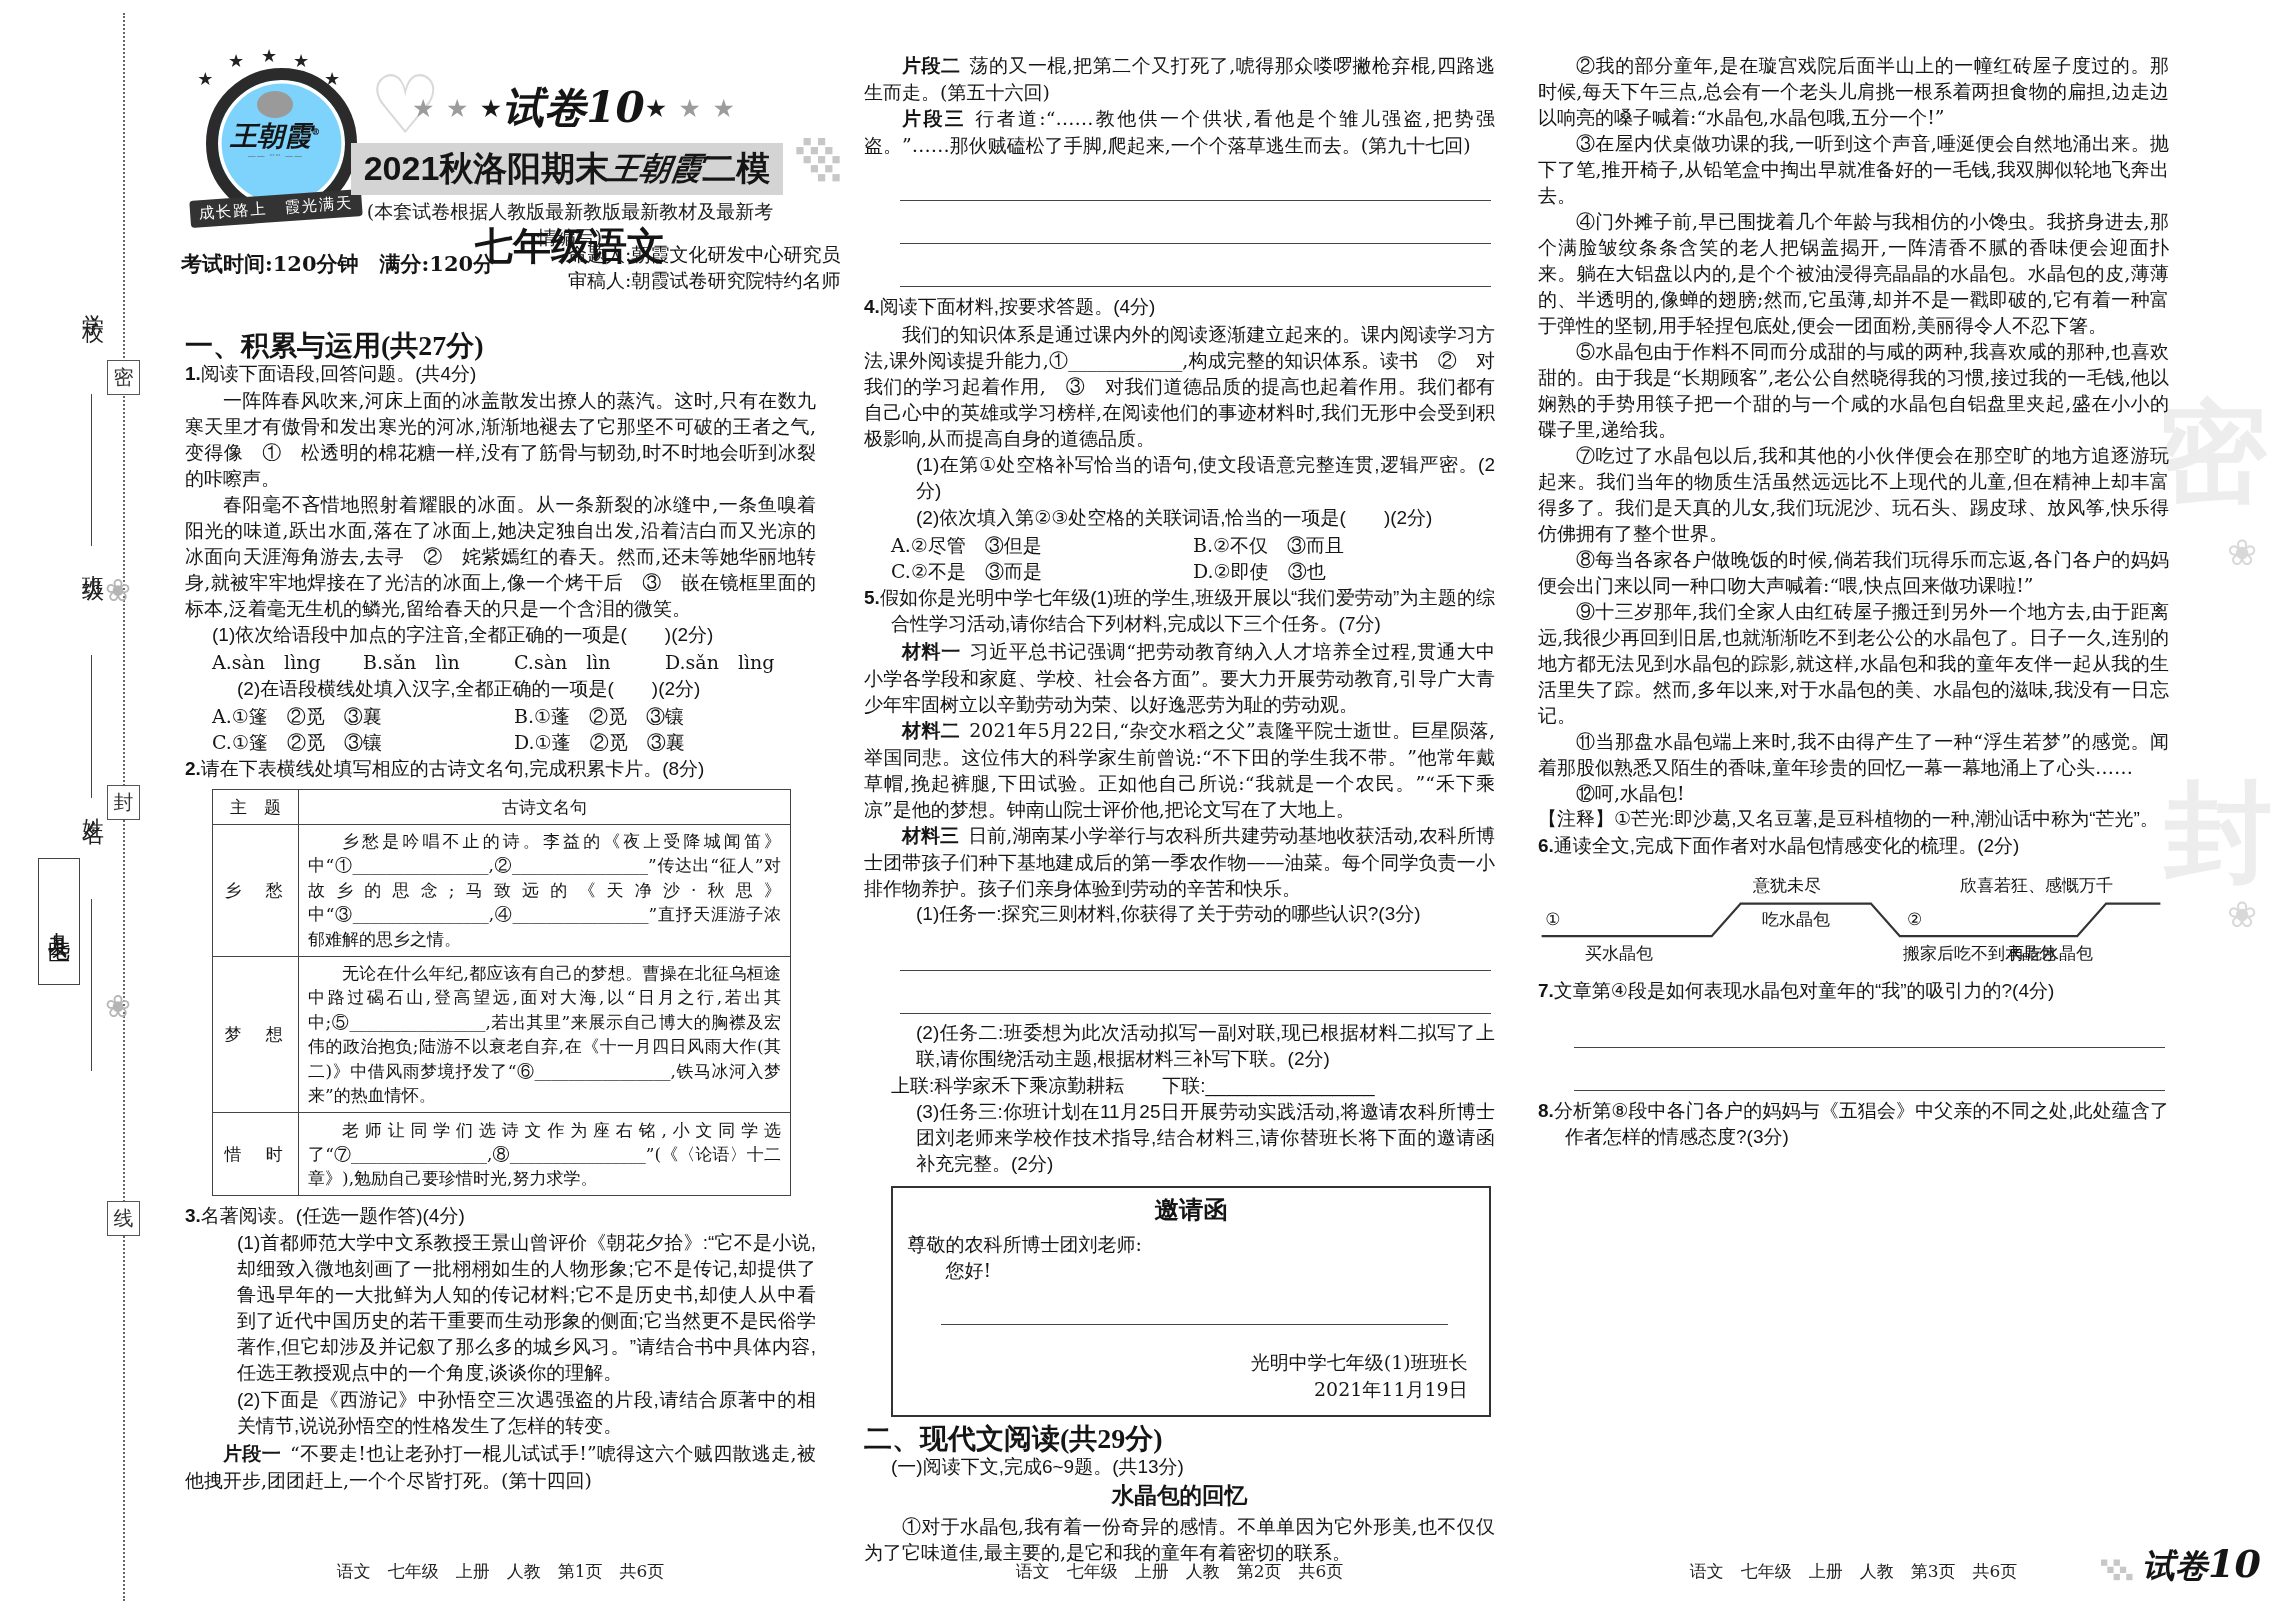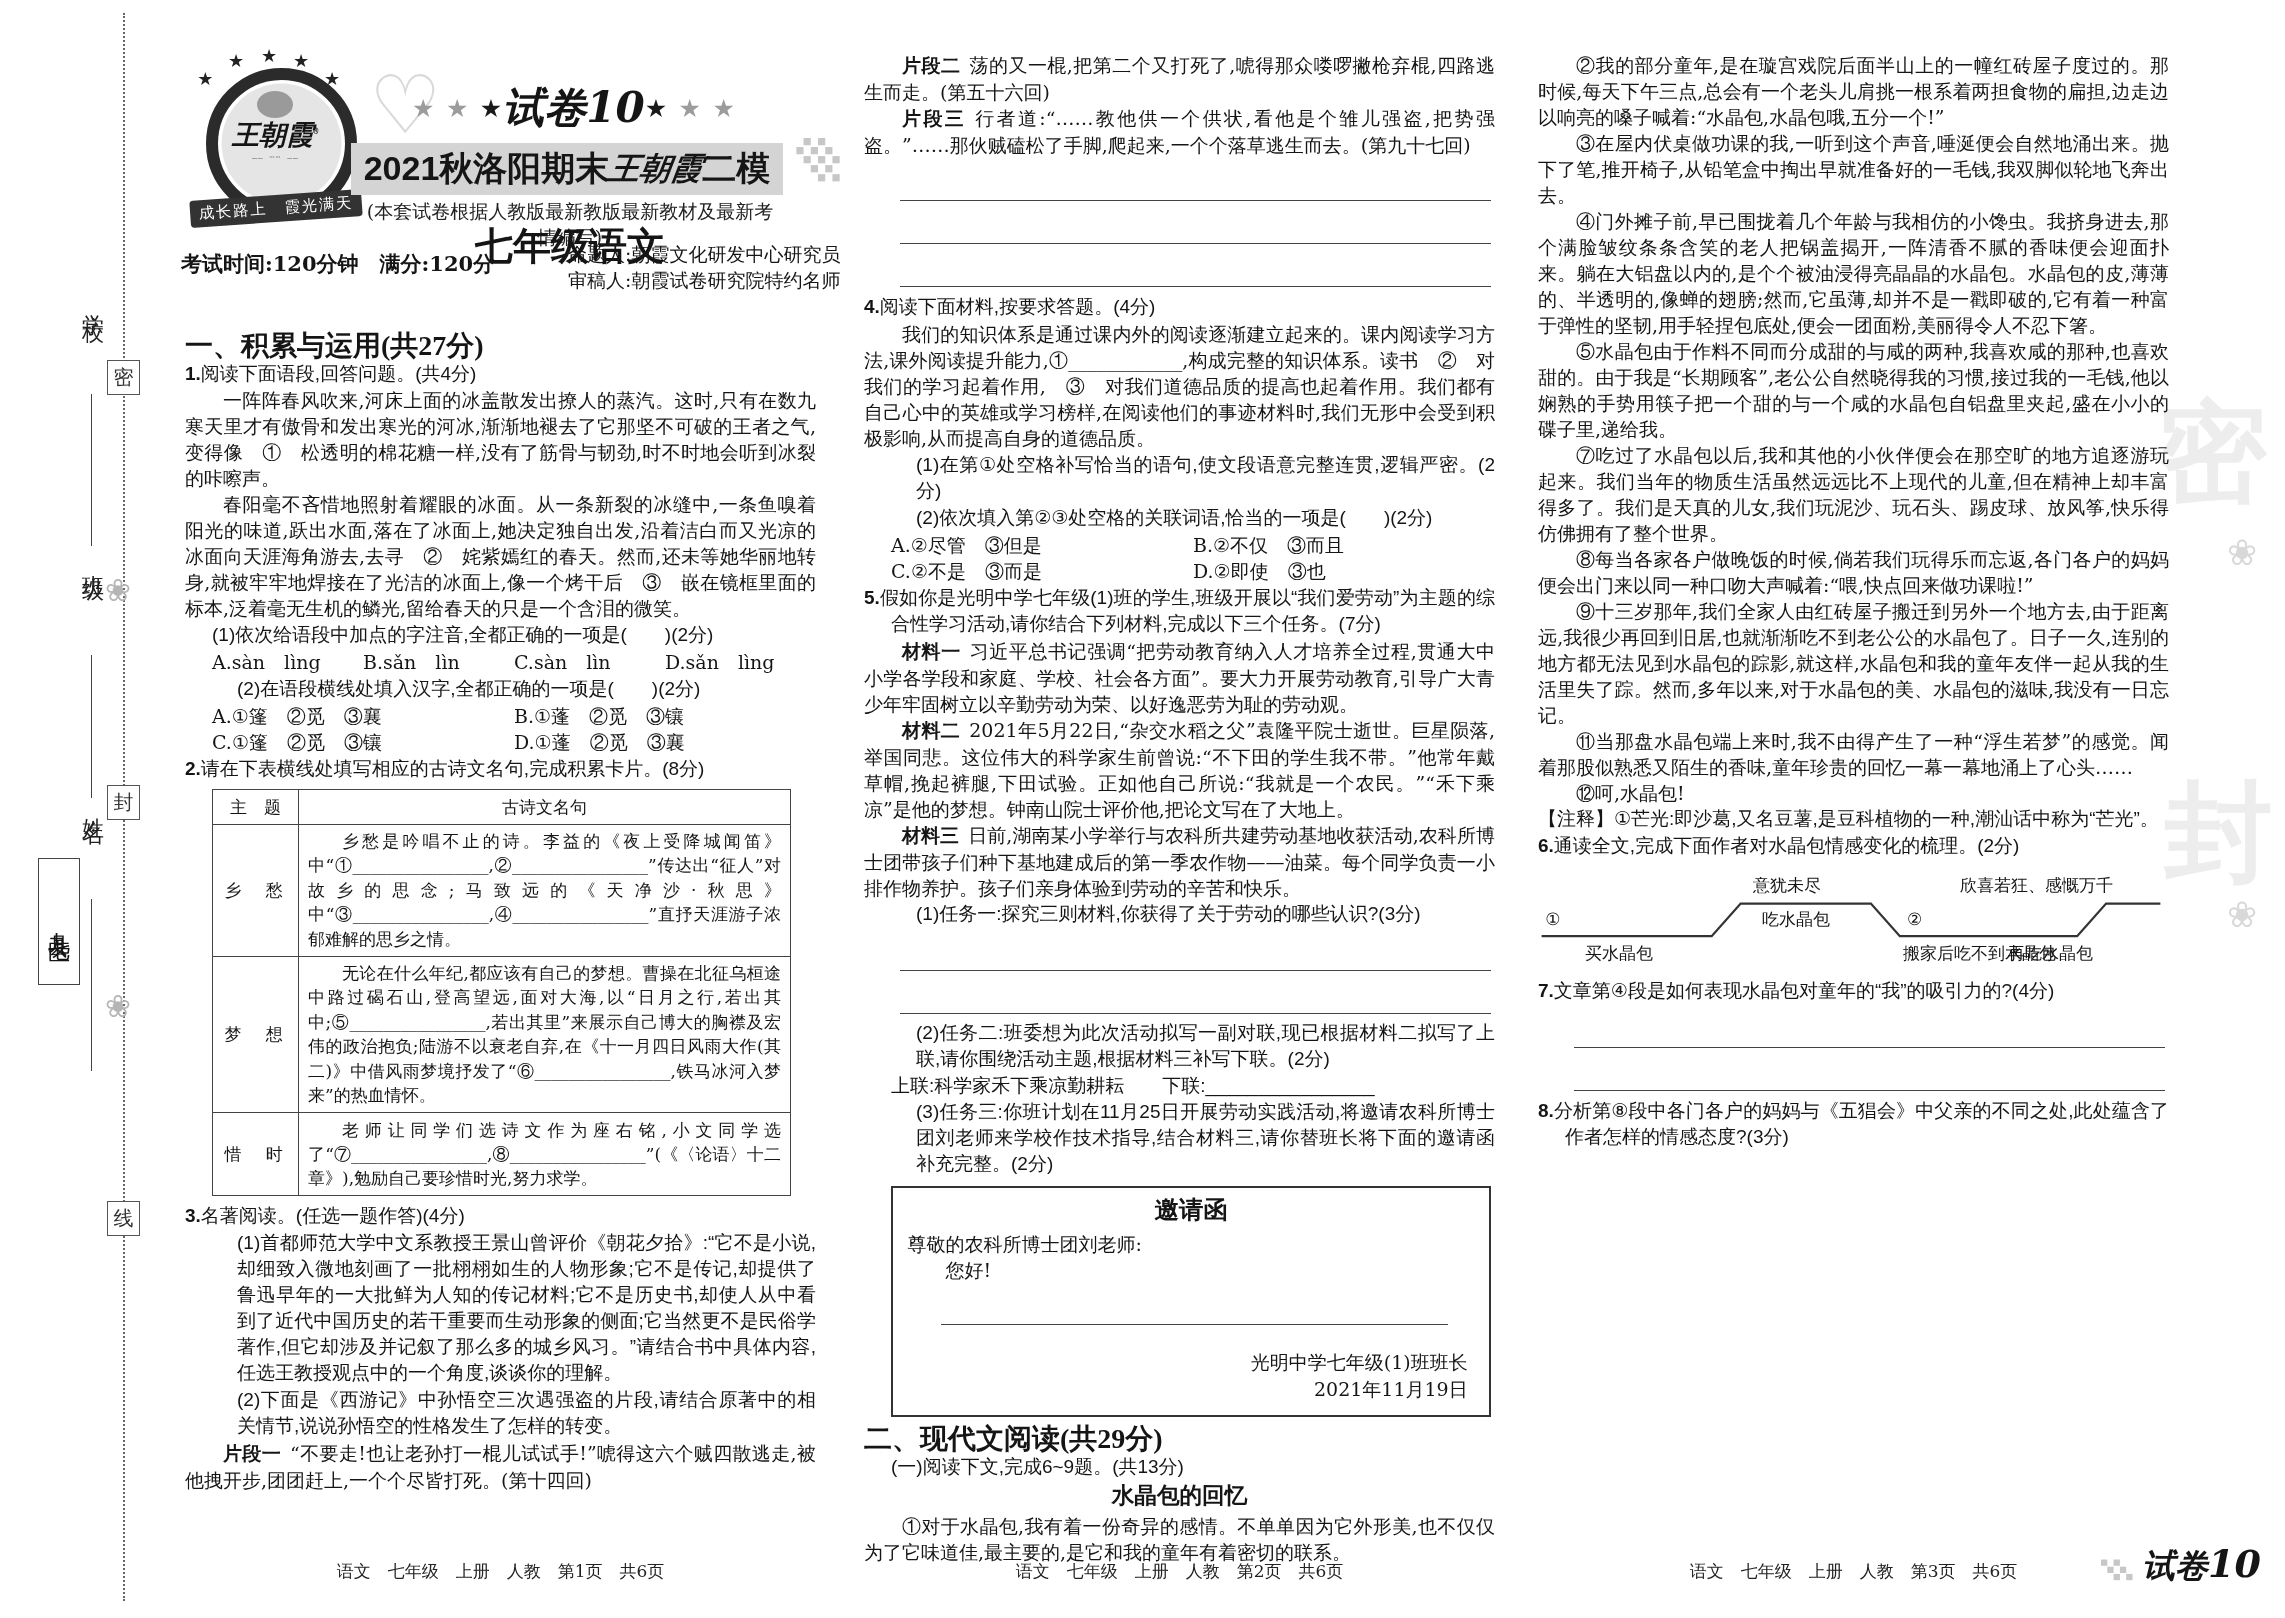--- a/index.html
+++ b/index.html
@@ -12,21 +12,21 @@
   .vline{position:absolute;left:91px;width:0;border-left:1.8px solid #444;}
   .sealbox{position:absolute;left:107px;width:31px;height:33px;border:1.8px solid #555;background:#fff;
            display:flex;align-items:center;justify-content:center;font-size:20px;color:#333;}
   .ornament{position:absolute;left:105px;font-size:31px;color:#b5b5b5;}
   .district{position:absolute;left:38px;top:858px;width:40px;height:125px;border:1.8px solid #444;
             writing-mode:vertical-rl;text-orientation:upright;display:flex;align-items:center;justify-content:center;
             font-size:22px;letter-spacing:3.6px;}
   
   .logo{position:absolute;left:190px;top:52px;width:172px;height:181px;}
   .badge{position:absolute;left:16.3px;top:16.3px;width:127px;height:127px;border-radius:50%;
-         border:12.7px solid #2b2b2b;box-shadow:0 0 0 3.6px #fff inset;background:#e5e5e5;font-family:Liberation Mono, monospace;}
+         border:12.7px solid #2b2b2b;box-shadow:0 0 0 3.6px #fff inset;background:#7dd3fc;}
   .badge-inner{position:absolute;left:9px;top:7.2px;width:96px;height:96px;border-radius:50%;text-align:center;}
   .face{width:36px;height:27px;border-radius:50%;background:#9a9a9a;margin:3.6px auto 0;}
   .brand{font-size:27px;font-weight:bold;font-style:italic;line-height:29px;}
   .brand-sub{font-size:8.1px;color:#555;letter-spacing:0.9px;}
   .badge-star{position:absolute;font-size:18px;color:#222;}
   .ribbon{position:absolute;left:0px;top:143px;width:172px;height:27px;background:#333;color:#fff;
           transform:rotate(-4deg);display:flex;align-items:center;justify-content:center;
           font-size:15.4px;letter-spacing:1.8px;border-radius:3.6px;}
   .deco-heart{position:absolute;left:369px;top:58px;font-size:81px;color:#d9d9d9;}
   .star-title{position:absolute;left:412px;top:80px;width:380px;text-align:left;font-size:36px;}

